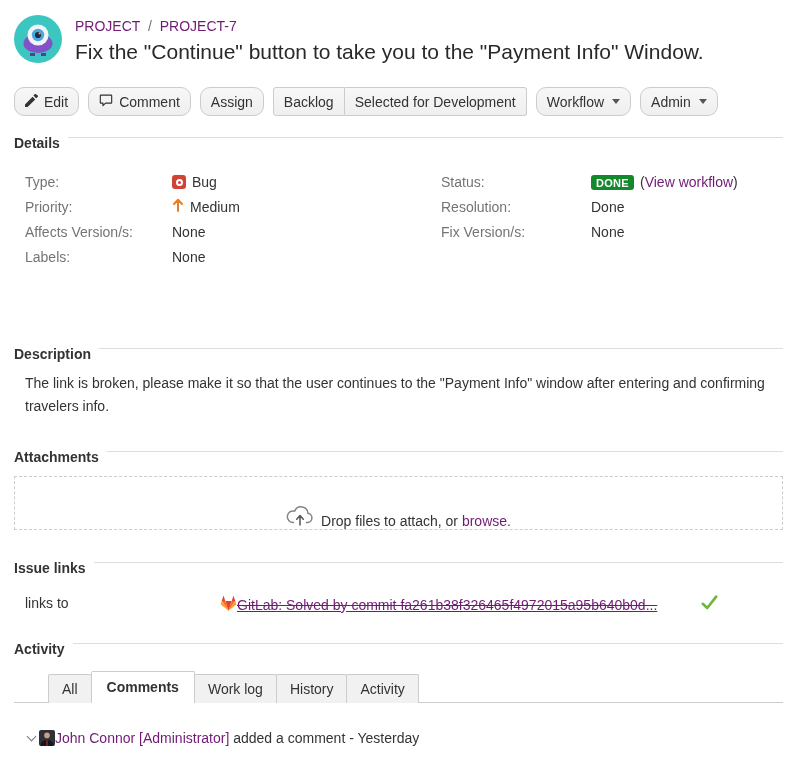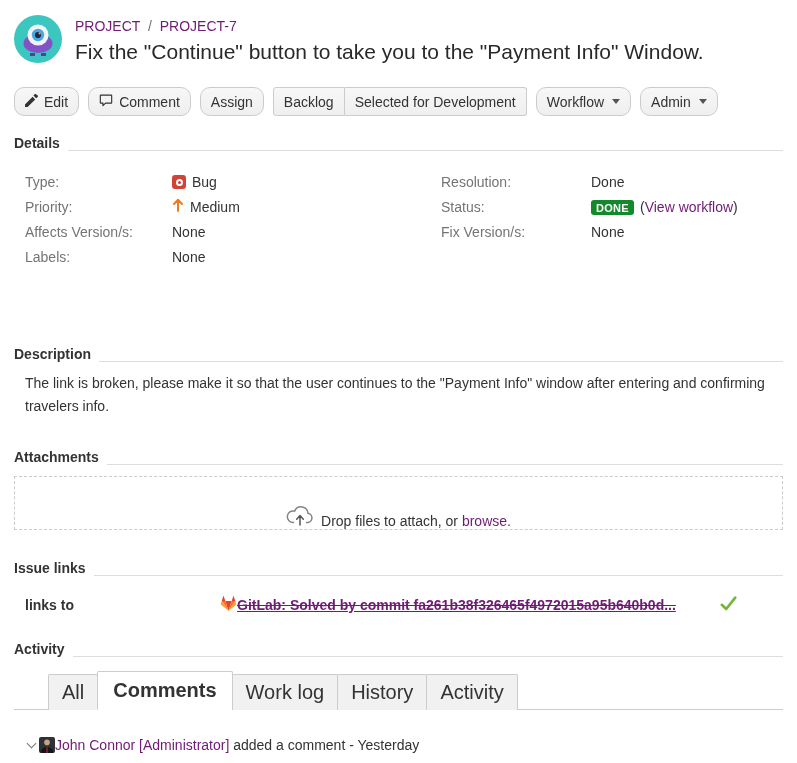--- a/index.html
+++ b/index.html
@@ -36,21 +36,21 @@
   .btn-group .btn:last-child { border-radius: 0 3px 3px 0; border-left: none; }
   .btn-group + .btn { margin-left: 9px; }
   .caret {
     width: 0; height: 0; display: inline-block;
     border-left: 4px solid transparent; border-right: 4px solid transparent;
     border-top: 5px solid #555; margin-left: 2px;
   }
 
   
   .section { margin-top: 19px; }
-  .section-head { display: flex; align-items: flex-end; gap: 8px; }
+  .section-head { display: flex; align-items: flex-start; gap: 8px; }
   .section-head .label { font-weight: bold; font-size: 14px; color: #333; white-space: nowrap; }
   .section-head .rule { flex: 1; border-top: 1px solid #ddd; margin-top: 2px; }
 
   
   .details-grid { display: grid; grid-template-columns: 416px 1fr; margin-top: 14px; }
   .detail-row { display: flex; align-items: flex-end; height: 25px; padding-left: 11px; }
   .detail-row .dlabel { color: #747474; flex: 0 0 147px; }
   .details-right .detail-row .dlabel { flex: 0 0 150px; }
   .detail-row .dvalue { color: #333; display: inline-flex; align-items: center; gap: 6px; }
   .bug-icon {
@@ -68,34 +68,34 @@
   
   .desc-text { margin-top: 10px; padding-left: 11px; line-height: 1.65; max-width: 768px; }
 
   
   .dropzone {
     margin-top: 11px; height: 54px; border: 1px dashed #ccc;
     display: flex; align-items: flex-end; justify-content: center; gap: 8px;
   }
 
   
-  .issuelink-row { display: flex; align-items: center; margin-top: 19px; padding-left: 11px; font-weight: bold; }
+  .issuelink-row { display: flex; align-items: flex-start; margin-top: 19px; padding-left: 11px; }
   .issuelink-row .dlabel { color: #333; flex: 0 0 195px; }
   .gitlab-link {
     display: inline-flex; align-items: center; gap: 0;
   }
   .gitlab-link a { text-decoration: underline line-through; }
   .check-icon { margin-left: 44px; }
 
   
   .tabs { display: flex; align-items: flex-end; border-bottom: 1px solid #ccc; margin-top: 13px; padding-left: 34px; }
   .tab {
     padding: 6px 13px; border: 1px solid #ccc; border-bottom: none;
     background: #f1f1f1; color: #333; cursor: pointer; margin-right: -1px;
-    font-size: 20px; position: relative; top: 1px; border-radius: 2px 2px 0 0;
+    font-size: 14px; position: relative; top: 1px; border-radius: 2px 2px 0 0;
   }
   .tab.active { background: #fff; font-weight: bold; border-bottom: 1px solid #fff; padding: 7px 15px; }
 
   
   .comment-head { display: flex; align-items: center; margin-top: 27px; padding-left: 14px; }
   .chev {
     width: 7px; height: 7px; border-right: 1.5px solid #777; border-bottom: 1.5px solid #777;
     transform: rotate(45deg); margin-right: 4px; margin-top: -4px; cursor: pointer;
   }
   .mini-avatar { width: 16px; height: 16px; border-radius: 2px; overflow: hidden; flex: 0 0 16px; }
@@ -197,31 +197,31 @@
           <span class="dlabel">Affects Version/s:</span>
           <span class="dvalue">None</span>
         </div>
         <div class="detail-row">
           <span class="dlabel">Labels:</span>
           <span class="dvalue">None</span>
         </div>
       </div>
       <div class="details-right">
         <div class="detail-row">
-          <span class="dlabel">Resolution:</span>
-          <span class="dvalue">Done</span>
-        </div>
-        <div class="detail-row">
           <span class="dlabel">Status:</span>
           <span class="dvalue">
             <span class="status-badge">DONE</span>
             <span>
               <span class="paren">(</span><a>View workflow</a><span class="paren">)</span>
             </span>
           </span>
+        </div>
+        <div class="detail-row">
+          <span class="dlabel">Resolution:</span>
+          <span class="dvalue">Done</span>
         </div>
         <div class="detail-row">
           <span class="dlabel">Fix Version/s:</span>
           <span class="dvalue">None</span>
         </div>
       </div>
     </div>
     <div class="details-spacer"></div>
   </div>
 

